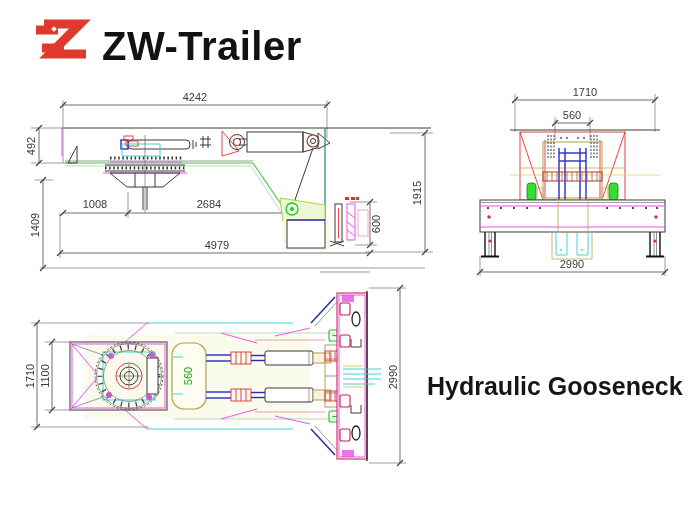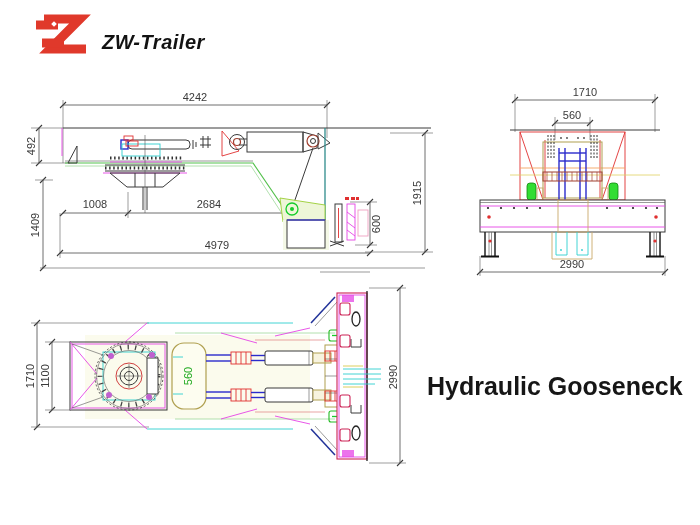--- a/index.html
+++ b/index.html
@@ -1,20 +1,20 @@
 <!DOCTYPE html>
 <html><head>
 <meta charset="utf-8">
 <style>
   html,body{margin:0;padding:0;background:#ffffff;}
   #page{position:relative;width:700px;height:525px;background:#fff;overflow:hidden;
         font-family:"Liberation Sans",sans-serif;}
   
   #logo{position:absolute;left:28px;top:12px;display:flex;align-items:center;gap:8px;}
-  #brand-text{font-size:20px;font-weight:bold;font-style:italic;color:#121212;letter-spacing:0.5px;margin-top:12px;}
+  #brand-text{font-size:40px;font-weight:bold;color:#121212;letter-spacing:0.5px;margin-top:12px;}
   
   .view{position:absolute;}
   #side-view{left:25px;top:80px;}
   #front-view{left:455px;top:80px;}
   #plan-view{left:25px;top:283px;}
   
   #product-title{position:absolute;left:427px;top:372px;font-size:25px;font-weight:600;
                  color:#161616;white-space:nowrap;}
   
   .dim{stroke:#4a4a4a;stroke-width:0.8;fill:none;}

